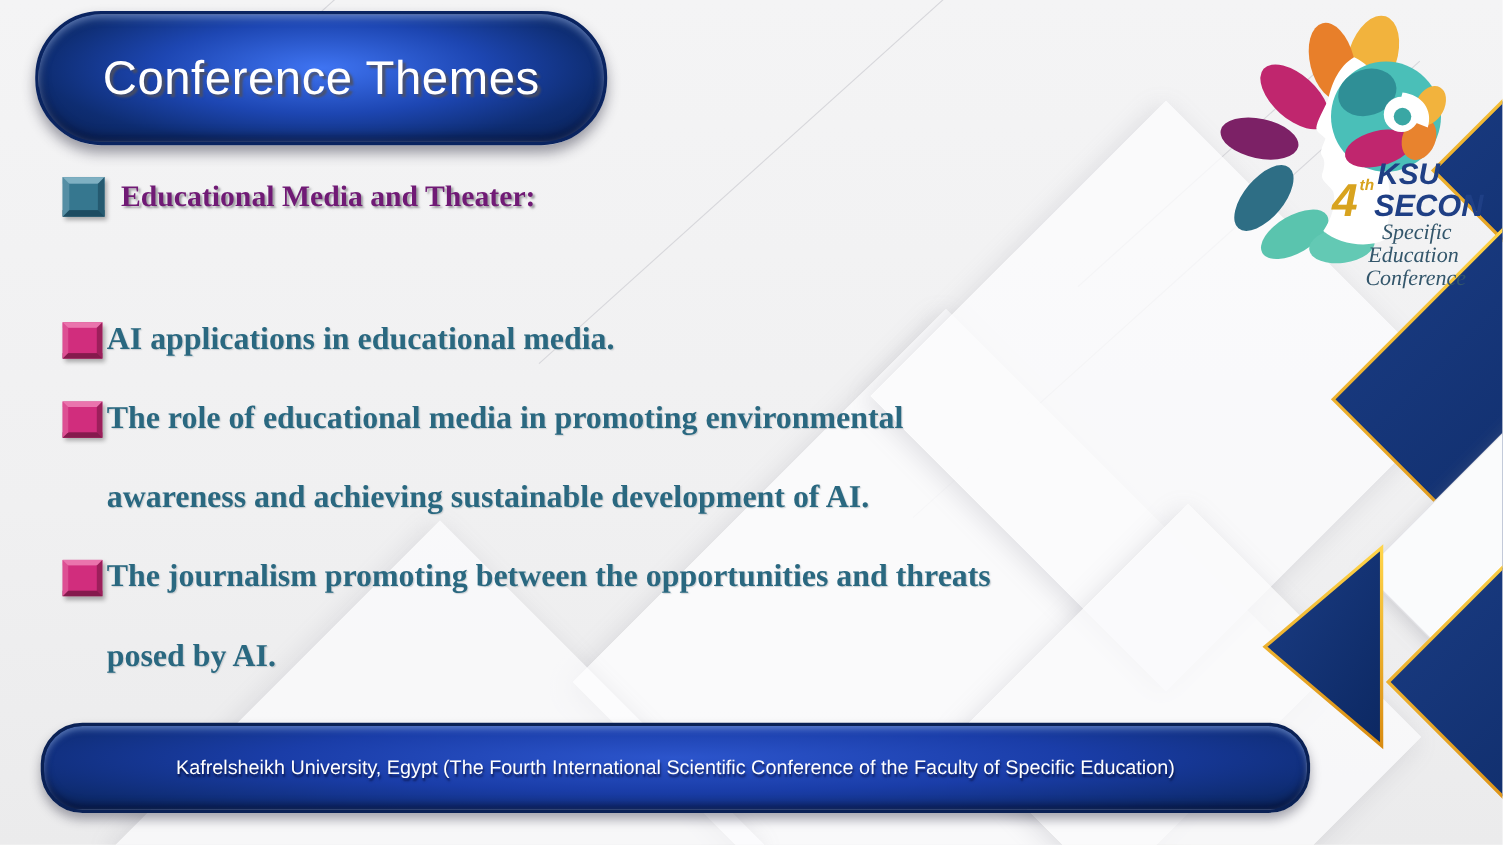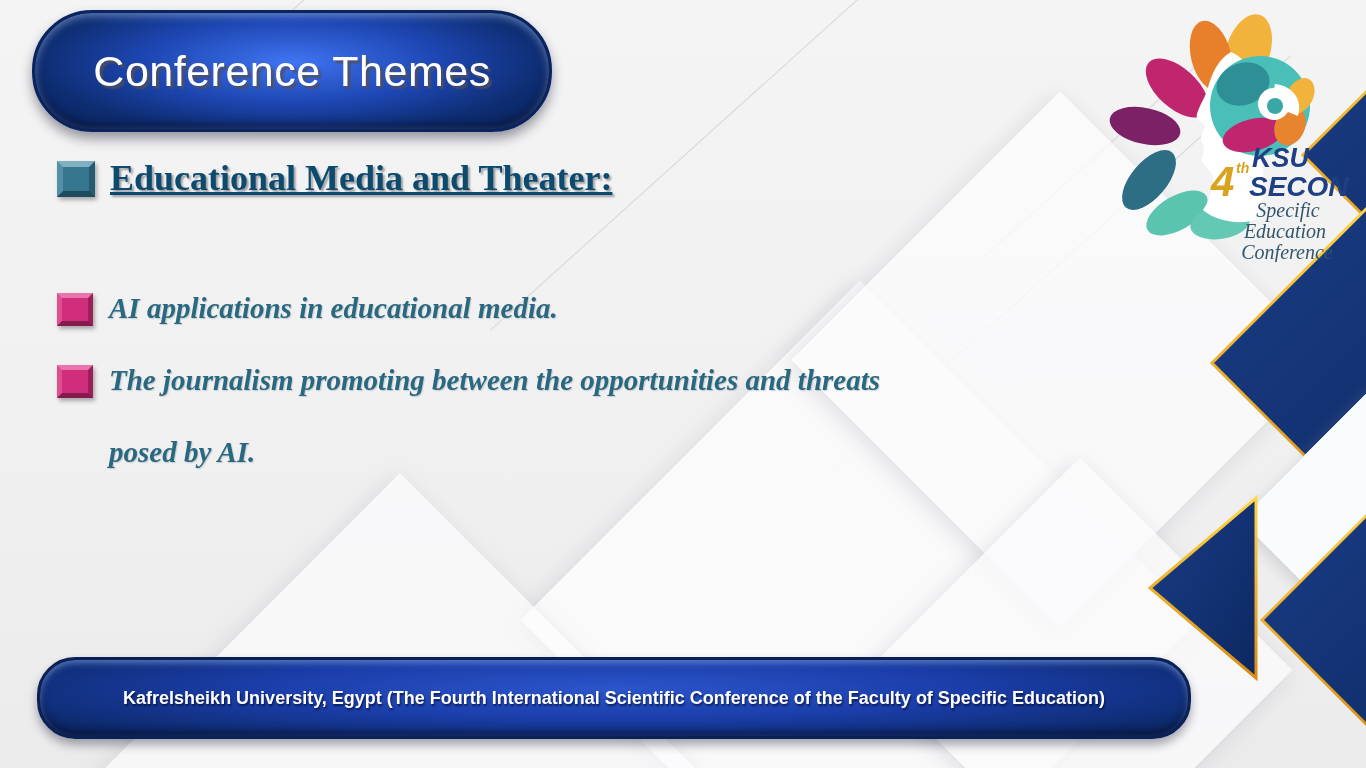--- a/index.html
+++ b/index.html
@@ -47,47 +47,46 @@
     background:#36778f;
     border-top:6px solid #7fb0c2;border-left:6px solid #568ea4;
     border-right:6px solid #255a70;border-bottom:6px solid #1d4c61;
   }
   .sq-magenta{
     background:#d12d7d;
     border-top:5px solid #ea74ad;border-left:5px solid #dd4f93;
     border-right:5px solid #9c1f5b;border-bottom:5px solid #851a4d;
   }
   .heading span.htext{
-    font-family:"Liberation Serif",serif;font-weight:bold;font-size:36px;line-height:40px;
-    color:#0c4a6e;text-shadow:2px 2px 2px rgba(100,100,105,.6);
+    font-family:"Liberation Serif",serif;font-weight:bold;font-size:27px;line-height:40px;
+    color:#701a75;text-shadow:2px 2px 2px rgba(100,100,105,.6);
     white-space:nowrap;
-    text-decoration:underline;
   }
   
   .bullets{
     position:absolute;left:57px;top:272px;width:1180px;z-index:3;
     list-style:none;margin:0;padding:0;
   }
-  .bullets li{display:flex;gap:16px;align-items:flex-start;font-style:italic;}
+  .bullets li{display:flex;gap:4px;align-items:flex-start;}
   .bullets li .sq-magenta{margin-top:21px;width:26px;height:23px;}
   .bullets li span.btext{
     font-family:"Liberation Serif",serif;font-weight:bold;font-size:29px;line-height:72px;
     color:#2A6880;white-space:pre-line;text-shadow:1px 1px 1px rgba(160,170,175,.5);
   }
   
   .footer-bar{
     position:absolute;left:37px;top:657px;width:1148px;height:76px;z-index:3;
     border-radius:38px;
     background:radial-gradient(ellipse 70% 90% at 50% 38%,#2c55cc 0%,#1a3da8 45%,#0d2a6c 85%,#0a2258 100%);
     border:3px solid #0a2155;
     box-shadow:0 6px 10px rgba(40,40,60,.4), inset 0 3px 6px rgba(160,195,255,.5), inset 0 -4px 8px rgba(0,0,20,.5);
     display:flex;align-items:center;justify-content:center;
   }
   .footer-bar span{
-    color:#fff;font-weight:bold;font-size:18px;white-space:nowrap;
+    color:#fff;font-weight:normal;font-size:18px;white-space:nowrap;
     text-shadow:1px 2px 2px rgba(0,0,30,.6);
   }
 </style>
 </head>
 <body>
 
 <div class="decor thinline" style="left:490px;top:330px;width:540px;"></div>
 <div class="decor thinline" style="left:830px;top:470px;width:620px;"></div>
 <div class="decor thinline" style="left:170px;top:120px;width:380px;"></div>
 <div class="decor thinline" style="left:980px;top:260px;width:300px;"></div>
@@ -174,20 +173,25 @@
   <span class="htext">Educational Media and Theater:</span>
 </div>
 
 <ul class="bullets">
   <li>
     <div class="sq sq-magenta"></div>
     <span class="btext">AI applications in educational media.</span>
   </li>
   <li>
     <div class="sq sq-magenta"></div>
+    <span class="btext">The role of educational media in promoting environmental
+awareness and achieving sustainable development of AI.</span>
+  </li>
+  <li>
+    <div class="sq sq-magenta"></div>
     <span class="btext">The journalism promoting between the opportunities and threats
 posed by AI.</span>
   </li>
 </ul>
 
 <div class="footer-bar">
   <span>Kafrelsheikh University, Egypt (The Fourth International Scientific Conference of the Faculty of Specific Education)</span>
 </div>
 
 </body></html>

